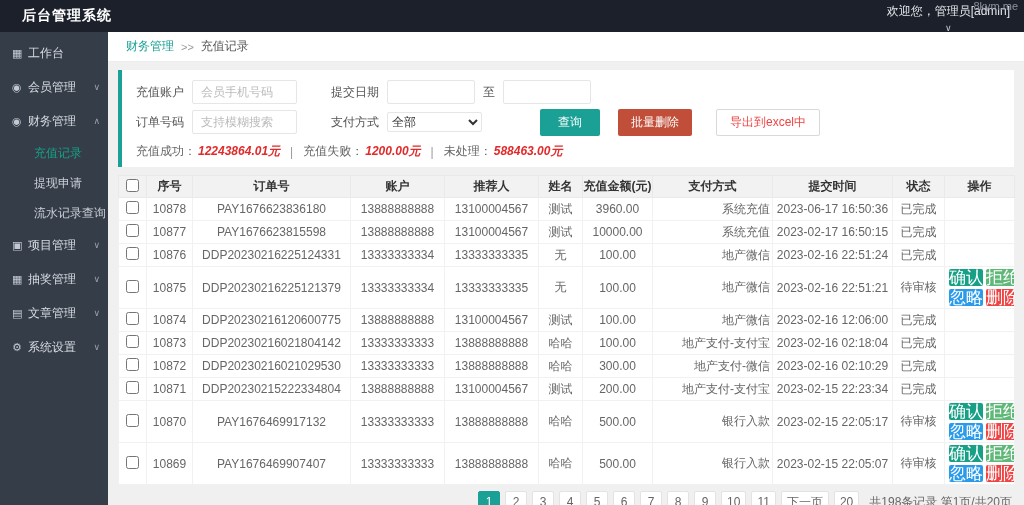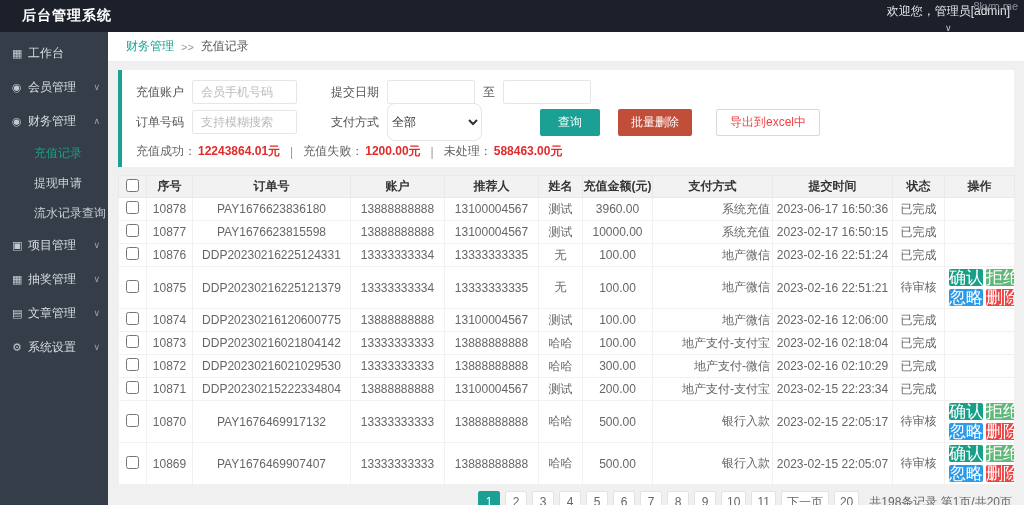--- a/index.html
+++ b/index.html
@@ -31,27 +31,27 @@
   .content-inner { padding:8px 10px 0 10px; display:flex; flex-direction:column; flex:1; }
 
   
   .filter-card { background:#fff; border-left:4px solid #1aa094; padding:6px 14px 2px 14px; }
   .filter-row { display:flex; align-items:center; height:28px; margin:2px 0; color:#555; }
   .f-label { margin-right:8px; white-space:nowrap; }
   .f-input { height:24px; border:1px solid #e6e6e6; border-radius:2px; padding:0 8px; font-size:12px; color:#333; width:105px; outline:none; }
   .f-input::placeholder { color:#bcbcbc; }
   .f-date { width:88px; }
   .gap-col { margin-left:34px; }
-  .f-select { width:95px; height:38px; border:1px solid #e6e6e6; border-radius:8px; font-size:12px; color:#333; background:#fff; outline:none; }
+  .f-select { width:95px; height:20px; border:1px solid #e6e6e6; border-radius:2px; font-size:12px; color:#333; background:#fff; outline:none; }
   .btn { height:27px; border:none; border-radius:2px; font-size:12px; cursor:pointer; }
   .btn-query { background:#1aa094; color:#fff; padding:0 18px; margin-left:58px; }
   .btn-batch-delete { background:#c14e38; color:#fff; padding:0 13px; margin-left:18px; }
   .btn-export { background:#fff; color:#ef4444; border:1px solid #d9d9d9; padding:0 13px; margin-left:24px; }
   .summary-row { display:flex; align-items:center; height:27px; color:#666; }
-  .sum-val { color:#e12a2a; font-weight:bold; margin-left:2px; }
+  .sum-val { color:#e12a2a; font-weight:bold; margin-left:2px;font-style:italic; }
   .sum-sep { color:#999; margin:0 10px; }
 
   
   table.data-table { width:100%; margin-top:8px; border-collapse:collapse; background:#fff; table-layout:fixed; border:1px solid #ececec; }
   .data-table th { background:#f2f2f2; color:#333; font-weight:bold; font-size:12px; height:22px; border:1px solid #e9e9e9; white-space:nowrap; overflow:hidden; }
   .data-table td { color:#666; font-size:12px; height:23px; text-align:center; border:1px solid #f1f1f1; white-space:nowrap; overflow:hidden; padding:0 2px; }
   .data-table td.cell-payment { text-align:right; padding-left:26px; }
   .data-table input[type=checkbox] { width:13px; height:13px; cursor:pointer; }
   .actions-grid { display:grid; grid-template-columns:1fr 1fr; gap:3px; padding:2px 2px; }
   .act-btn { height:17px; line-height:17px; font-size:17px; color:#fff; border:none; border-radius:2px; cursor:pointer; padding:0; }

